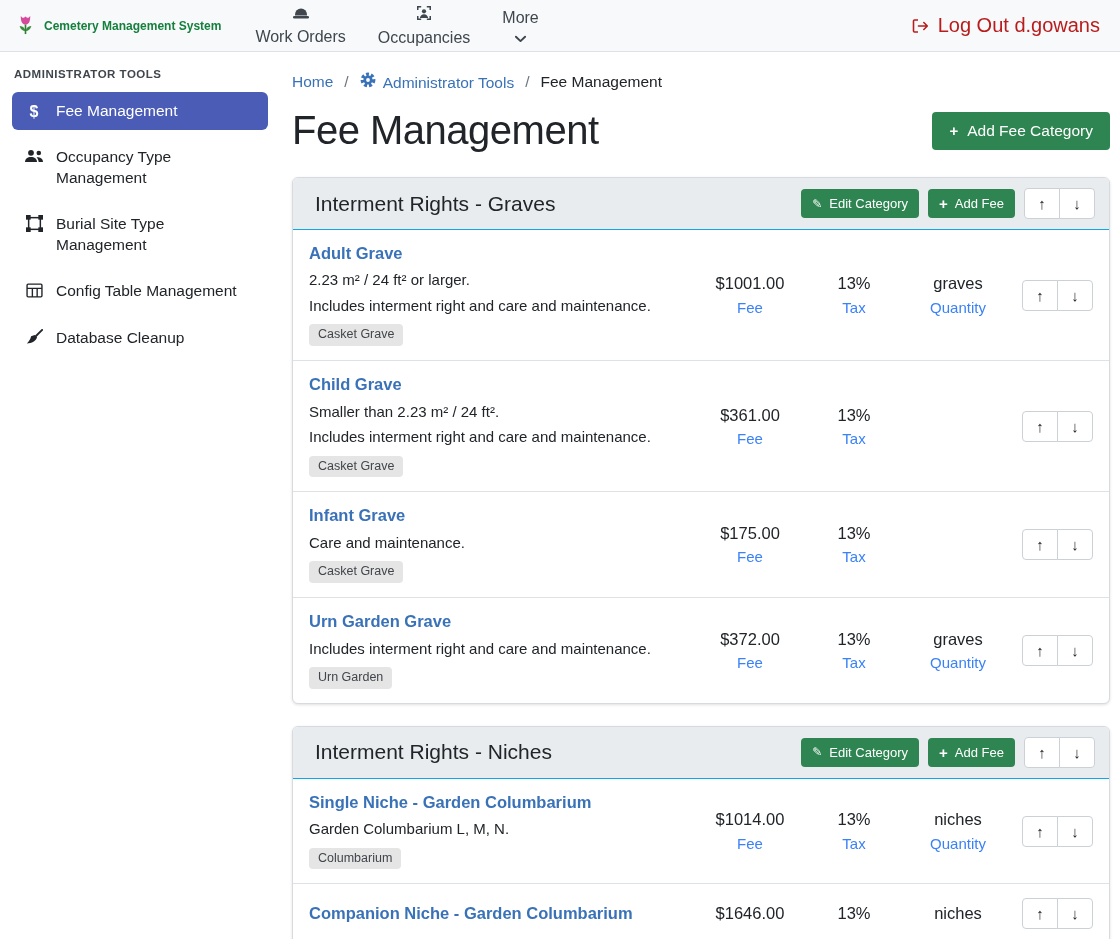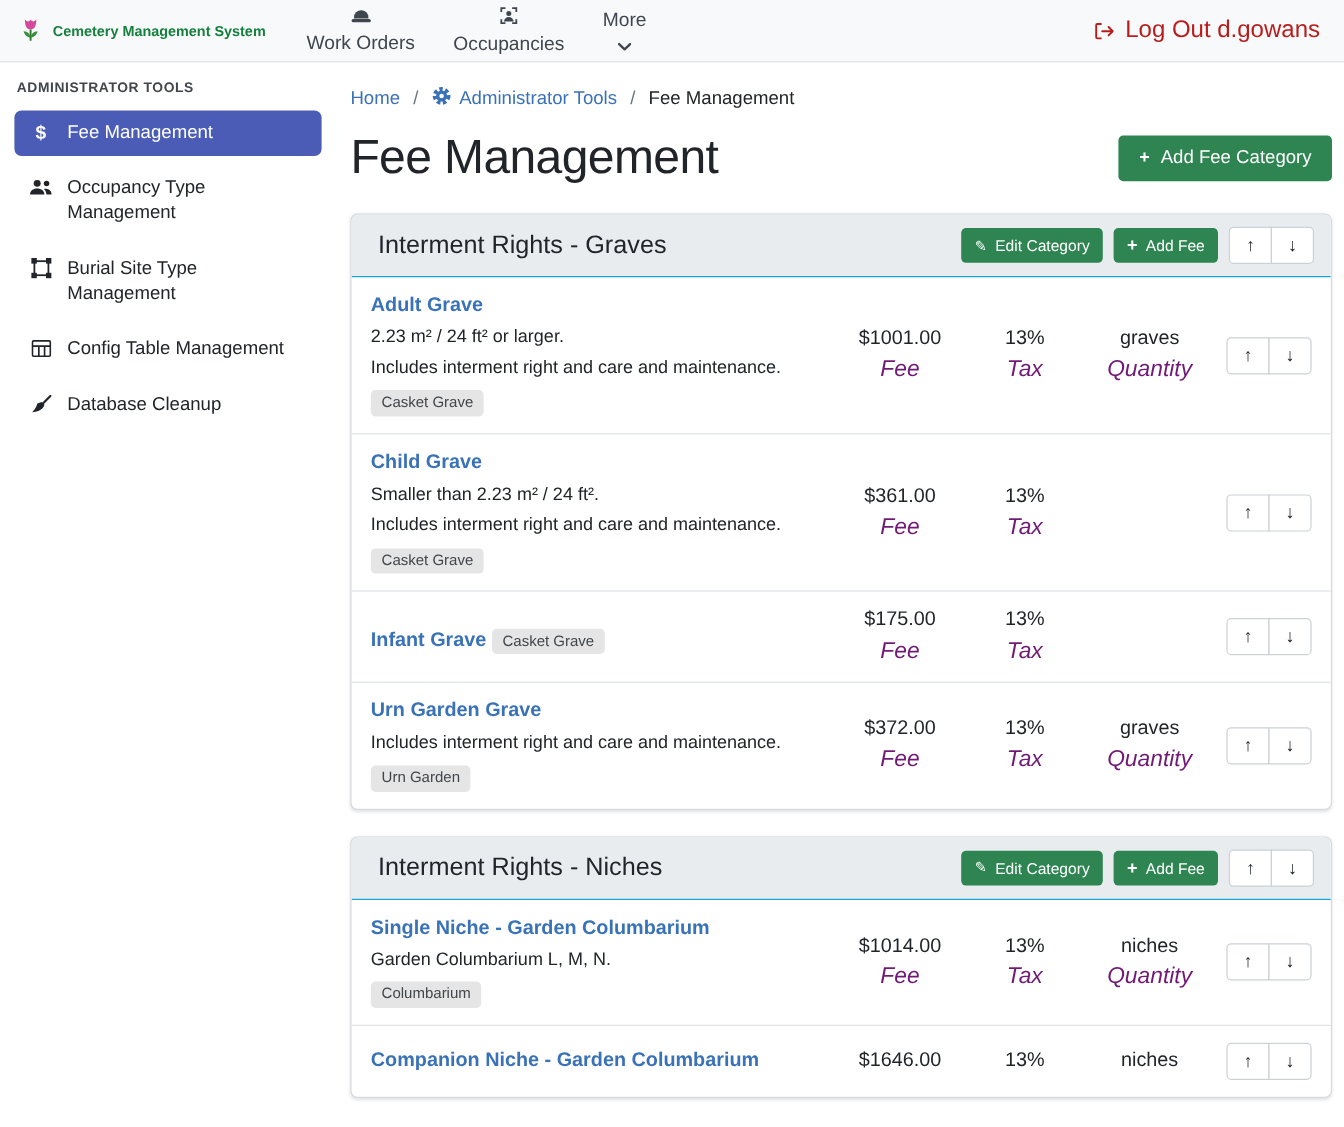--- a/index.html
+++ b/index.html
@@ -24,21 +24,21 @@
   .side-item { display:flex; gap:12px; padding:9px 12px; border-radius:6px; font-size:15.5px;
     margin-bottom:8px; cursor:pointer; align-items:flex-start; line-height:1.32; color:#212529; }
   .side-item.active { background:var(--accent); color:#fff; font-weight:400; }
   .side-icon { width:20px; display:flex; justify-content:center; flex-shrink:0; margin-top:1px; }
   .dollar-glyph { font-size:16px; font-weight:700; line-height:1.2; }
 
   .main { flex:1; padding:12px 10px 0 12px; overflow:hidden; }
 
   
   .breadcrumb { display:flex; align-items:center; gap:11px; font-size:15.5px; margin:8px 0 16px 0; }
-  .breadcrumb a { color:var(--link); text-decoration:none; display:flex; align-items:center; gap:7px; }
+  .breadcrumb a { color:var(--link); text-decoration:none; display:flex; align-items:flex-end; gap:7px; }
   .crumb-sep { color:#6c757d; }
   .crumb-current { color:#212529; }
   .page-header { display:flex; justify-content:space-between; align-items:center; margin-bottom:24px; }
   h1.page-title { font-size:40px; font-weight:500; letter-spacing:-.5px; }
 
   .btn { border:none; border-radius:4px; cursor:pointer; font-family:inherit;
     display:inline-flex; align-items:center; justify-content:center; }
   .btn-green { background:var(--green); color:#fff; }
   .btn-lg { padding:10px 17px; font-size:15.5px; gap:9px; }
   .btn-sm { padding:7px 11px; font-size:13px; gap:7px; }
@@ -61,21 +61,21 @@
   .fee-row { display:flex; padding:13px 16px 14px 16px; border-bottom:1px solid #dee2e6; align-items:center; }
   .fee-row:last-child { border-bottom:0; }
   .fee-main { flex:1; padding-right:10px; }
   .fee-name { font-size:16.5px; font-weight:700; color:var(--link); text-decoration:none; display:inline-block; line-height:1.3; }
   .fee-desc { font-size:15px; margin-top:6px; line-height:1.3; }
   .fee-desc:empty { display:none; }
   .fee-tag { display:inline-block; margin-top:9px; background:#e5e5e5; color:#41464b;
     font-size:12.5px; padding:4px 9px; border-radius:4px; line-height:1.1; }
   .fee-col { width:104px; text-align:center; flex-shrink:0; }
   .fee-val { font-size:16.5px; line-height:1.3; }
-  .fee-lab { font-size:19px; color:#701a75; margin-top:4px;font-style:italic; }
+  .fee-lab { font-size:15px; color:#3b82f6; margin-top:4px; }
   .fee-val:empty, .fee-lab:empty { display:none; }
   .fee-row .arrow-group { margin-left:12px; margin-top:1px; }
 </style>
 </head>
 <body>
 
 <nav class="navbar">
   <div class="brand">
     <span class="nav-ico">
       <svg viewBox="0 0 20 24" width="19" height="23">
@@ -287,20 +287,21 @@
             </button>
           <button class="arrow-btn down">
               <span>↓</span>
             </button>
         </div>
       </div>
 
       <div class="fee-row">
         <div class="fee-main">
           <a class="fee-name" href="#">Infant Grave</a>
+          <div class="fee-desc">Care and maintenance.</div>
           <span class="fee-tag">Casket Grave</span>
         </div>
         <div class="fee-col">
           <div class="fee-val">$175.00</div>
           <div class="fee-lab">Fee</div>
         </div>
         <div class="fee-col">
           <div class="fee-val">13%</div>
           <div class="fee-lab">Tax</div>
         </div>

